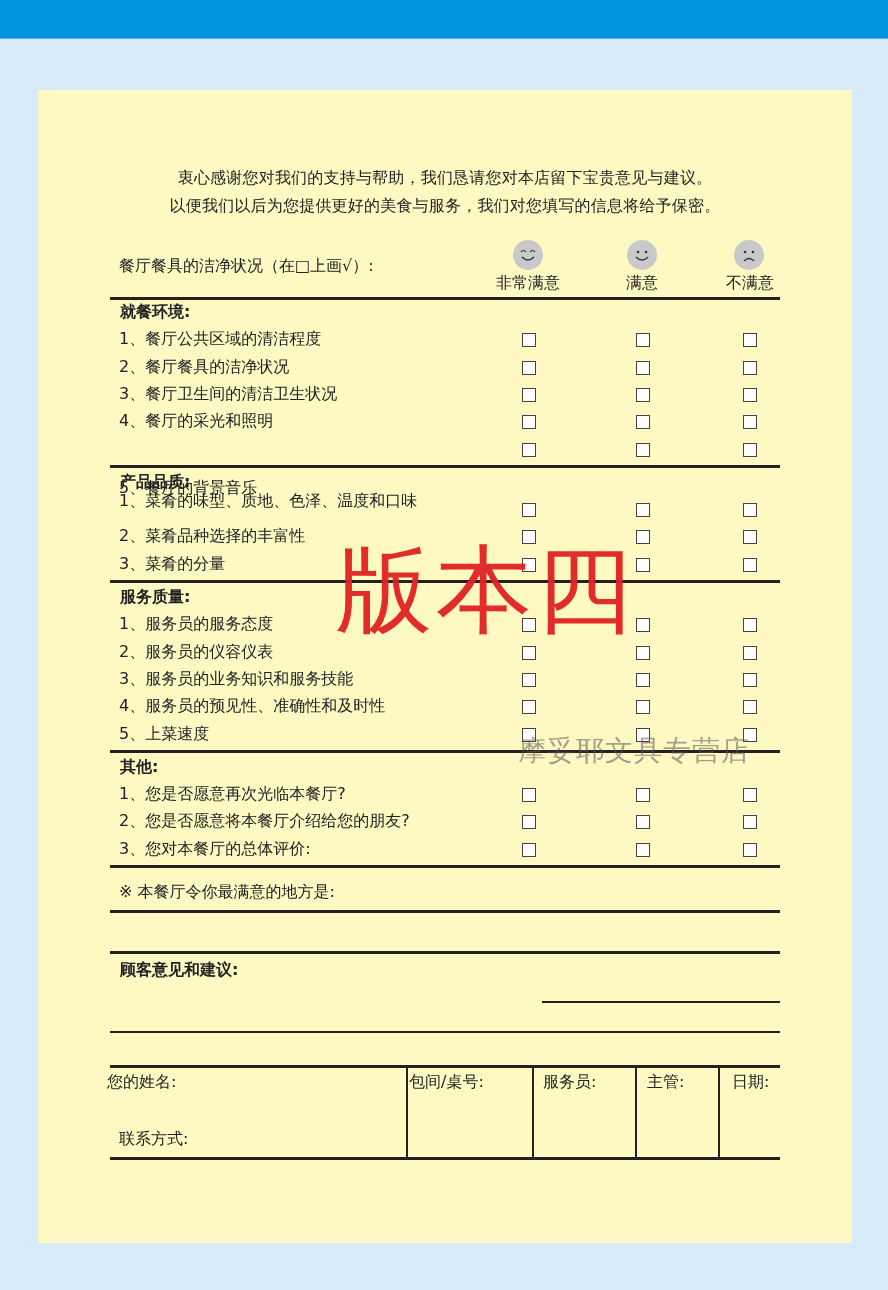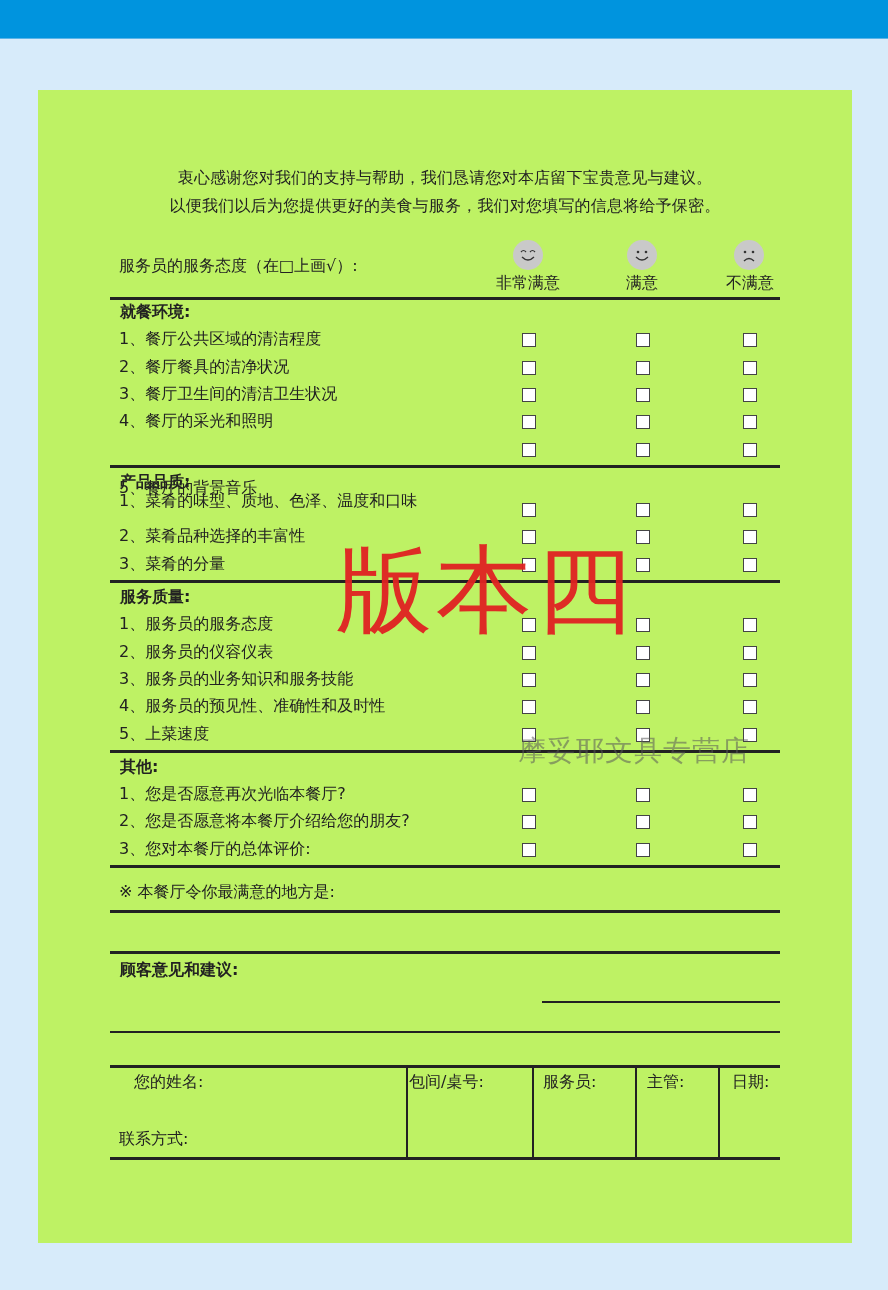--- a/index.html
+++ b/index.html
@@ -11,21 +11,21 @@
     font-family: "DejaVu Sans", "Liberation Sans", sans-serif;
     color: #1a1a1a;
   }
   .topbar {
     position: absolute; left: 0; top: 0; width: 888px; height: 38px;
     background: #0094DE;
     border-bottom: 1px solid #5AB4E8;
   }
   .card {
     position: absolute; left: 38px; top: 90px; width: 814px; height: 1153px;
-    background: #bef264;
+    background: #fef9c3;
   }
   .intro {
     position: absolute; left: 0; width: 814px; text-align: center;
     font-size: 16px; color: #222; letter-spacing: 0.2px;
   }
   .rule {
     position: absolute; left: 72px; width: 670px; height: 3px;
     background: #222;
   }
   .rule.thin { height: 2px; }
@@ -62,21 +62,21 @@
 </head>
 <body>
 
 <div class="topbar"></div>
 
 <div class="card" id="card">
 
   <div class="intro" style="top:78px;">衷心感谢您对我们的支持与帮助，我们恳请您对本店留下宝贵意见与建议。</div>
   <div class="intro" style="top:106px;">以便我们以后为您提供更好的美食与服务，我们对您填写的信息将给予保密。</div>
 
-  <div class="txt" style="left:81px; top:166px;">服务员的服务态度（在□上画√）:</div>
+  <div class="txt" style="left:81px; top:166px;">餐厅餐具的洁净状况（在□上画√）:</div>
 
   <div class="face" style="left:475px; top:150px;">
     <svg width="30" height="30" viewBox="0 0 30 30">
       <path d="M8 12 Q10.5 9 13 12" stroke="#333" stroke-width="1.2" fill="none"></path>
       <path d="M17 12 Q19.5 9 22 12" stroke="#333" stroke-width="1.2" fill="none"></path>
       <path d="M9 17 Q15 23 21 17" stroke="#333" stroke-width="1.3" fill="none"></path>
     </svg>
   </div>
   <div class="face" style="left:589px; top:150px;">
     <svg width="30" height="30" viewBox="0 0 30 30">
@@ -181,21 +181,21 @@
   <div class="answer-line" style="left:504px; top:911px; width:238px;"></div>
   <div class="rule thin" style="top:941px;"></div>
 
   <div class="rule" style="top:975px;"></div>
   <div class="rule" style="top:1067px;"></div>
   <div class="vline" style="left:368px; top:977px; height:91px;"></div>
   <div class="vline" style="left:494px; top:977px; height:91px;"></div>
   <div class="vline" style="left:597px; top:977px; height:91px;"></div>
   <div class="vline" style="left:680px; top:977px; height:91px;"></div>
 
-  <div class="txt" style="left:96px; top:982px;">您的姓名:</div>
+  <div class="txt" style="left:69px; top:982px;">您的姓名:</div>
   <div class="txt" style="left:81px; top:1039px;">联系方式:</div>
   <div class="txt" style="left:371px; top:982px;">包间/桌号:</div>
   <div class="txt" style="left:505px; top:982px;">服务员:</div>
   <div class="txt" style="left:609px; top:982px;">主管:</div>
   <div class="txt" style="left:694px; top:982px;">日期:</div>
 
   <div class="stamp">版本四</div>
   <div class="watermark">摩妥耶文具专营店</div>
 </div>
 

